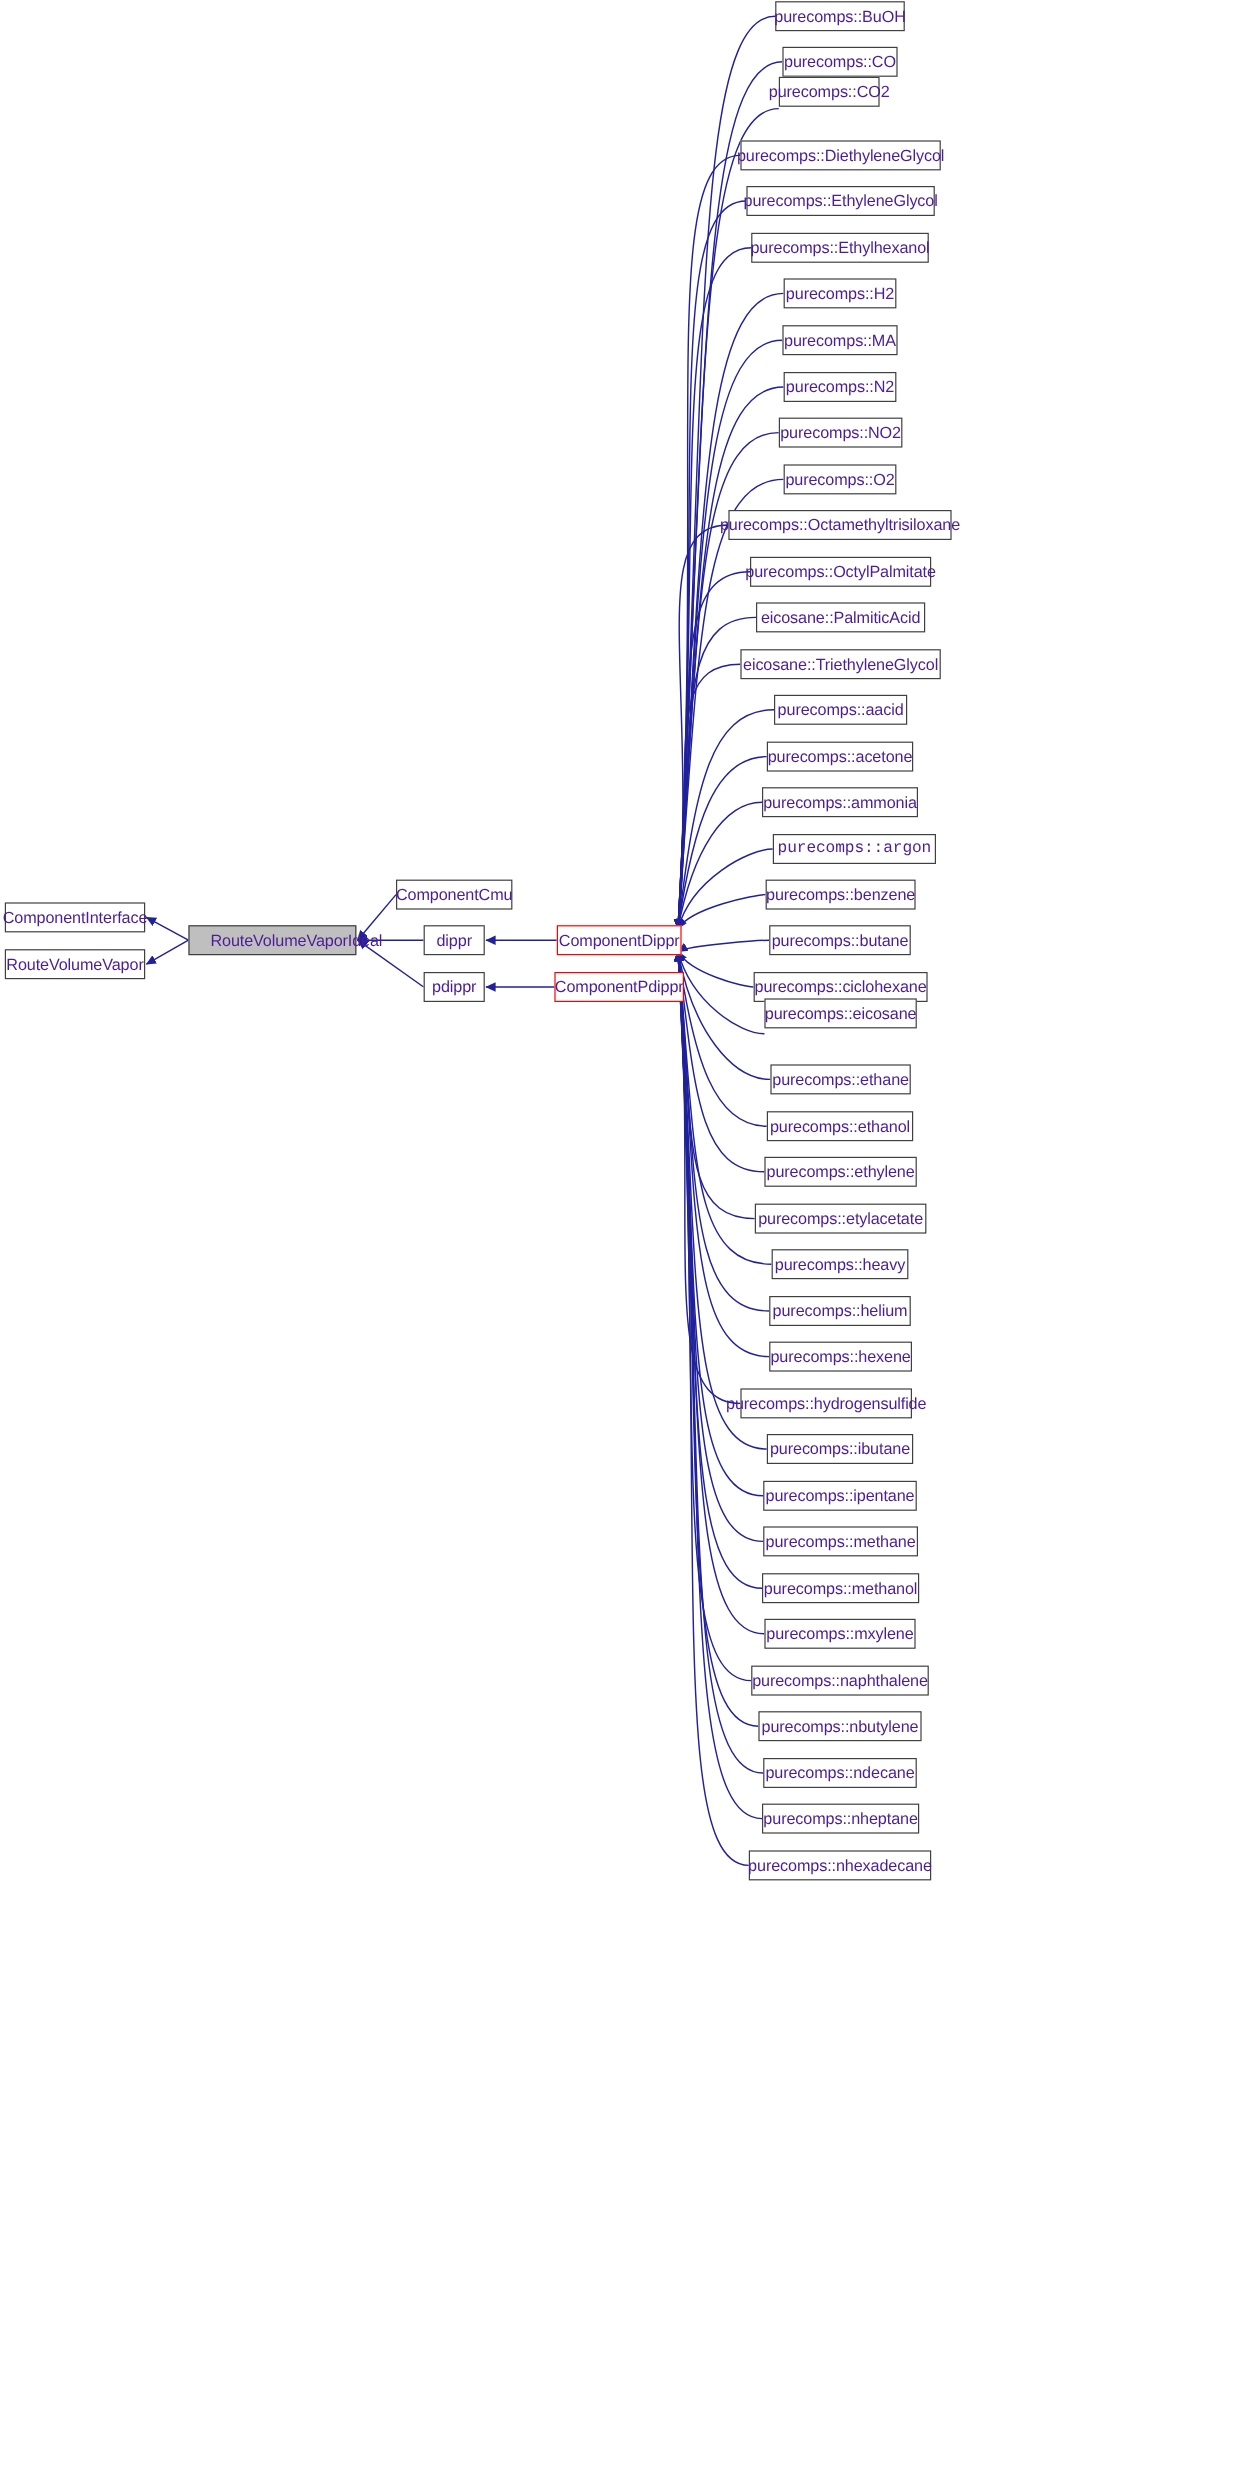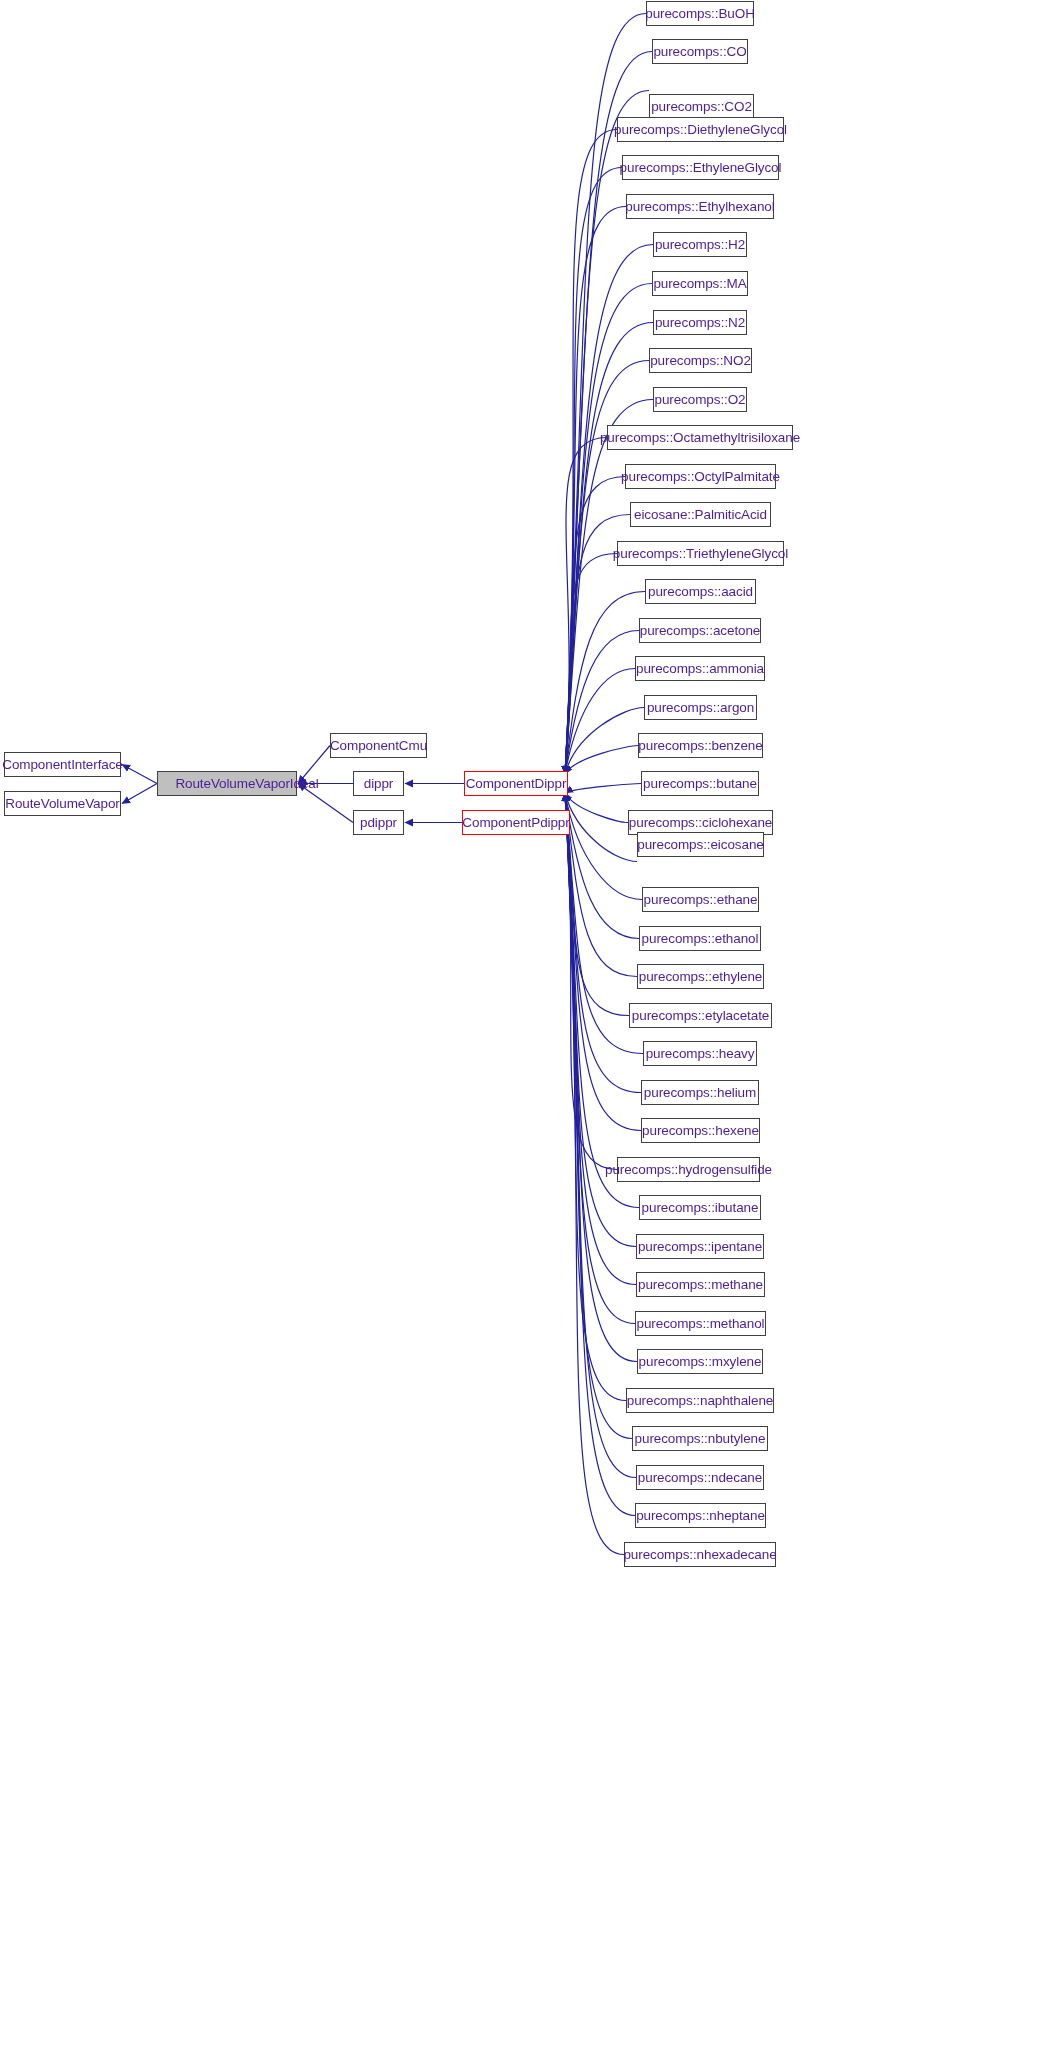--- a/index.html
+++ b/index.html
@@ -99,21 +99,21 @@
     </div>
     <div class="node redge" style="left: 462px; top: 810px; width: 108px;">
       <span>ComponentPdippr</span>
     </div>
     <div class="node" style="left: 646px; top: 1px; width: 108px;">
       <span>purecomps::BuOH</span>
     </div>
     <div class="node" style="left: 652px; top: 39px; width: 96px;">
       <span>purecomps::CO</span>
     </div>
-    <div class="node" style="left: 649px; top: 94px; width: 105px;">
+    <div class="node" style="left: 649px; top: 64px; width: 84px;">
       <span>purecomps::CO2</span>
     </div>
     <div class="node" style="left: 617px; top: 117px; width: 167px;">
       <span>purecomps::DiethyleneGlycol</span>
     </div>
     <div class="node" style="left: 622px; top: 155px; width: 157px;">
       <span>purecomps::EthyleneGlycol</span>
     </div>
     <div class="node" style="left: 626px; top: 194px; width: 148px;">
       <span>purecomps::Ethylhexanol</span>
@@ -136,32 +136,32 @@
     <div class="node" style="left: 607px; top: 425px; width: 186px;">
       <span>purecomps::Octamethyltrisiloxane</span>
     </div>
     <div class="node" style="left: 625px; top: 464px; width: 151px;">
       <span>purecomps::OctylPalmitate</span>
     </div>
     <div class="node" style="left: 630px; top: 502px; width: 141px;">
       <span>eicosane::PalmiticAcid</span>
     </div>
     <div class="node" style="left: 617px; top: 541px; width: 167px;">
-      <span>purecomps::TriethyleneGlycol</span>
+      <span>eicosane::TriethyleneGlycol</span>
     </div>
     <div class="node" style="left: 645px; top: 579px; width: 111px;">
       <span>purecomps::aacid</span>
     </div>
     <div class="node" style="left: 639px; top: 618px; width: 122px;">
       <span>purecomps::acetone</span>
     </div>
     <div class="node" style="left: 635px; top: 656px; width: 130px;">
       <span>purecomps::ammonia</span>
     </div>
-    <div class="node" style="left: 644px; top: 695px; width: 113px;">
+    <div class="node" style="left: 644px; top: 695px; width: 136px; font-family: Liberation Mono, monospace;">
       <span>purecomps::argon</span>
     </div>
     <div class="node" style="left: 638px; top: 733px; width: 125px;">
       <span>purecomps::benzene</span>
     </div>
     <div class="node" style="left: 641px; top: 771px; width: 118px;">
       <span>purecomps::butane</span>
     </div>
     <div class="node" style="left: 628px; top: 810px; width: 145px;">
       <span>purecomps::ciclohexane</span>

